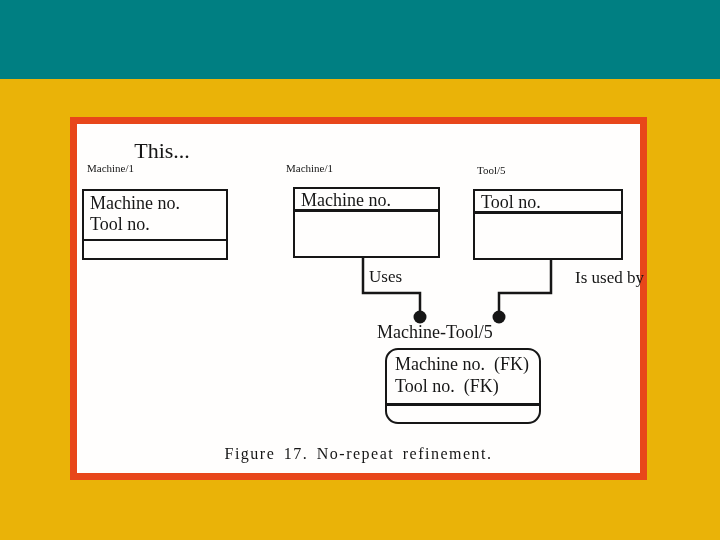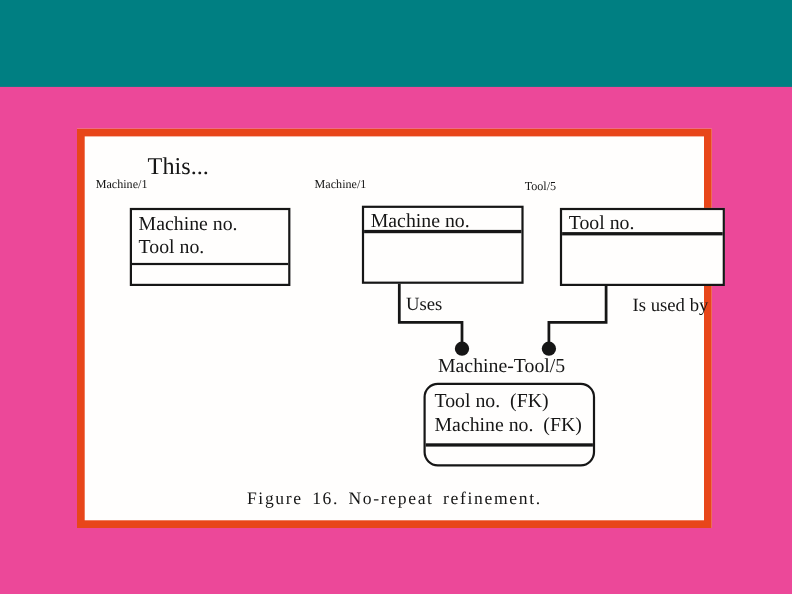--- a/index.html
+++ b/index.html
@@ -1,21 +1,21 @@
 <!DOCTYPE html>
 <html><head>
 <meta charset="utf-8">
 <style>
   * { margin: 0; padding: 0; box-sizing: border-box; }
   body { font-family: "Liberation Serif", "DejaVu Serif", serif; }
 
   .slide {
     position: relative;
     width: 720px; height: 540px;
-    background: #ec4899;
+    background: #eab308;
     overflow: hidden;
   }
   .header-bar {
     position: absolute; top: 0; left: 0;
     width: 720px; height: 79px;
     background: #007f82;
   }
   .frame {
     position: absolute; left: 70px; top: 117px;
     width: 577px; height: 363px;
@@ -26,27 +26,26 @@
   .frame > * { position: absolute; color: #161616; }
 
   .heading { font-size: 22px; text-align: center; white-space: nowrap; }
   .heading-this { left: 35px; top: 14px; width: 100px; }
   .heading-resolves { left: 248px; top: 13px; width: 142px; }
 
   .entity-label { font-size: 11px; white-space: nowrap; }
   .lbl-machine-before { left: 10px; top: 38px; }
   .lbl-machine-after  { left: 209px; top: 38px; }
   .lbl-tool           { left: 400px; top: 40px; }
-  .lbl-machine-tool   { left: 300px; top: 198px; width: 158px; text-align: center; font-size: 18px; }
+  .lbl-machine-tool   { left: 300px; top: 198px; width: 158px; text-align: left; font-size: 18px; }
 
   .entity-box {
     border: 2px solid #161616;
     background: #fffefd;
     font-size: 18px;
-    margin-left: 36px;
   }
   .box-machine-before { left: 5px;   top: 65px; width: 146px; height: 71px; }
   .box-machine-after  { left: 216px; top: 63px; width: 147px; height: 71px; }
   .box-tool           { left: 396px; top: 65px; width: 150px; height: 71px; }
 
   .attr { white-space: pre; line-height: 21px; padding-left: 6px; }
   .attr-stack { padding-top: 2px; }
   .bottom-divider {
     position: absolute; left: 0; right: 0; bottom: 17px;
     height: 2px; background: #161616;
@@ -112,20 +111,20 @@
       <circle cx="343" cy="193" r="6.5" fill="#161616"></circle>
       <polyline points="474,136 474,169 422,169 422,191" fill="none" stroke="#161616" stroke-width="2.5"></polyline>
       <circle cx="422" cy="193" r="6.5" fill="#161616"></circle>
     </svg>
 
     <div class="rel-label rel-uses">Uses</div>
     <div class="rel-label rel-is-used-by">Is used by</div>
 
     <div class="entity-label lbl-machine-tool">Machine-Tool/5</div>
     <div class="rounded-box">
+      <div class="attr">Machine no.  (FK)</div>
       <div class="attr">Tool no.  (FK)</div>
-      <div class="attr">Machine no.  (FK)</div>
       <div class="bottom-divider"></div>
     </div>
 
-    <div class="caption">Figure 16. No-repeat refinement.</div>
+    <div class="caption">Figure 17. No-repeat refinement.</div>
   </div>
 </div>
 
 </body></html>

